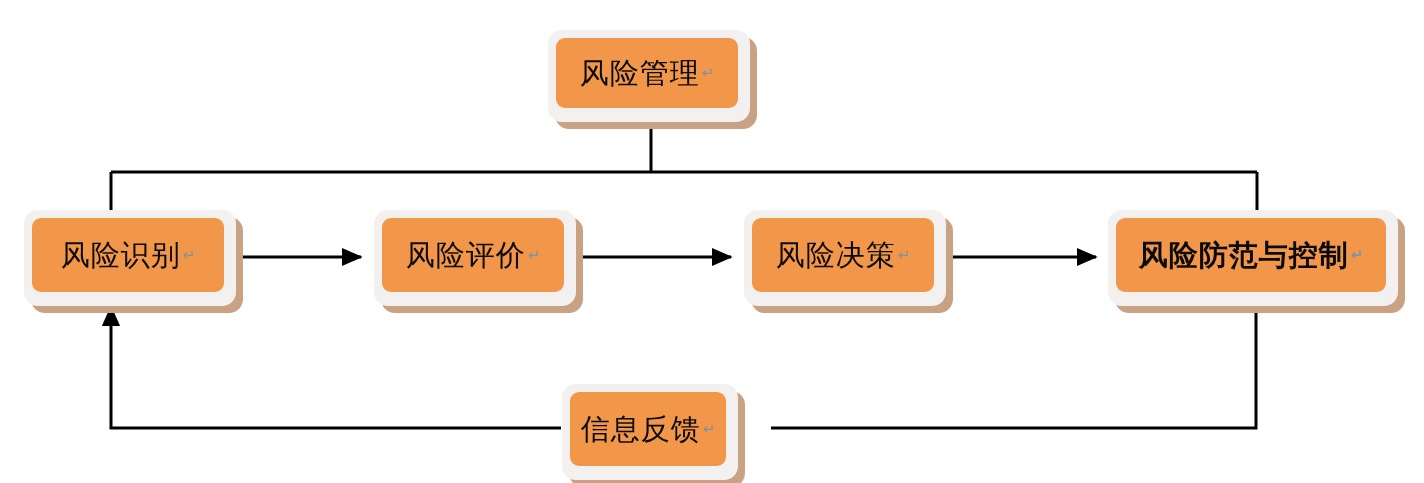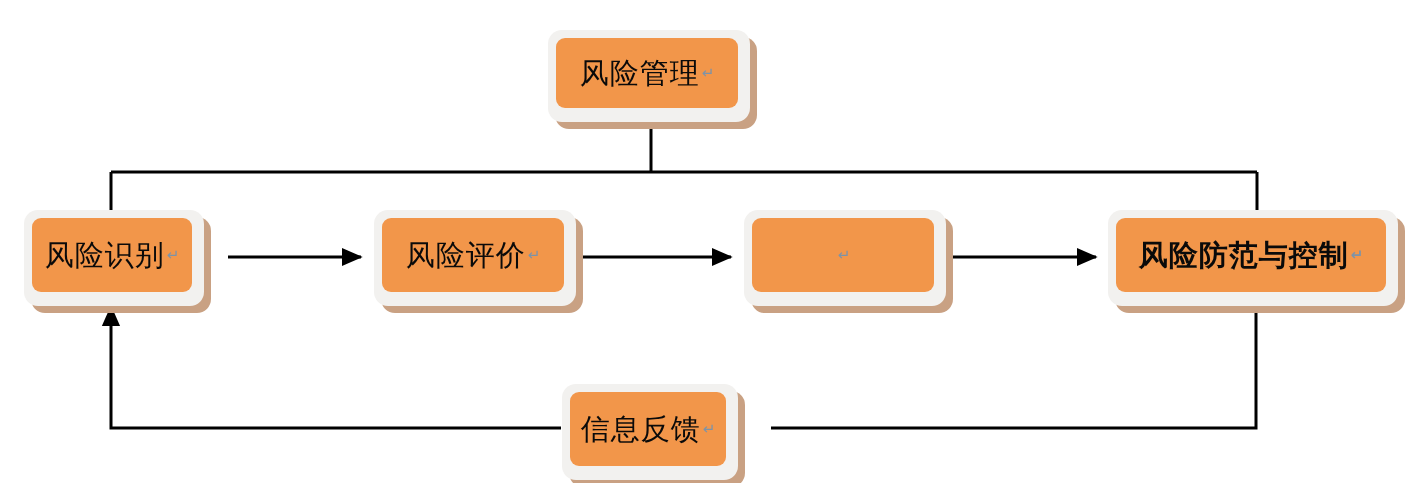--- a/index.html
+++ b/index.html
@@ -67,21 +67,21 @@
   }
   .pilcrow {
     color: #7d93a8;
     font-size: 15px;
     font-family: "DejaVu Sans", sans-serif;
     margin-left: 2px;
     vertical-align: 2px;
   }
   
   #node-risk-management { left: 548px; top: 8px;   width: 202px; height: 92px; }
-  #node-risk-identification { left: 24px;  top: 188px; width: 180px; height: 96px; }
+  #node-risk-identification { left: 24px;  top: 188px; width: 212px; height: 96px; }
   #node-risk-evaluation     { left: 374px; top: 188px; width: 202px; height: 96px; border-radius: 22px; }
   #node-risk-decision       { left: 744px; top: 188px; width: 202px; height: 96px; }
   #node-risk-control        { left: 1108px;top: 188px; width: 290px; height: 96px; font-weight: bold; }
   #node-information-feedback{ left: 562px; top: 362px; width: 176px; height: 96px; }
 </style>
 </head>
 <body>
 
 <div id="canvas">
 
@@ -134,20 +134,21 @@
     <div class="node-frame"></div>
     <div class="node-fill">
       <span class="node-label">风险评价</span>
         <span class="pilcrow">↵</span>
     </div>
   </div>
 
   <div class="node" id="node-risk-decision">
     <div class="node-frame"></div>
     <div class="node-fill">
+      <span class="node-label">风险决策</span>
         <span class="pilcrow">↵</span>
     </div>
   </div>
 
   <div class="node" id="node-risk-control">
     <div class="node-frame"></div>
     <div class="node-fill">
       <span class="node-label">风险防范与控制</span>
         <span class="pilcrow">↵</span>
     </div>

